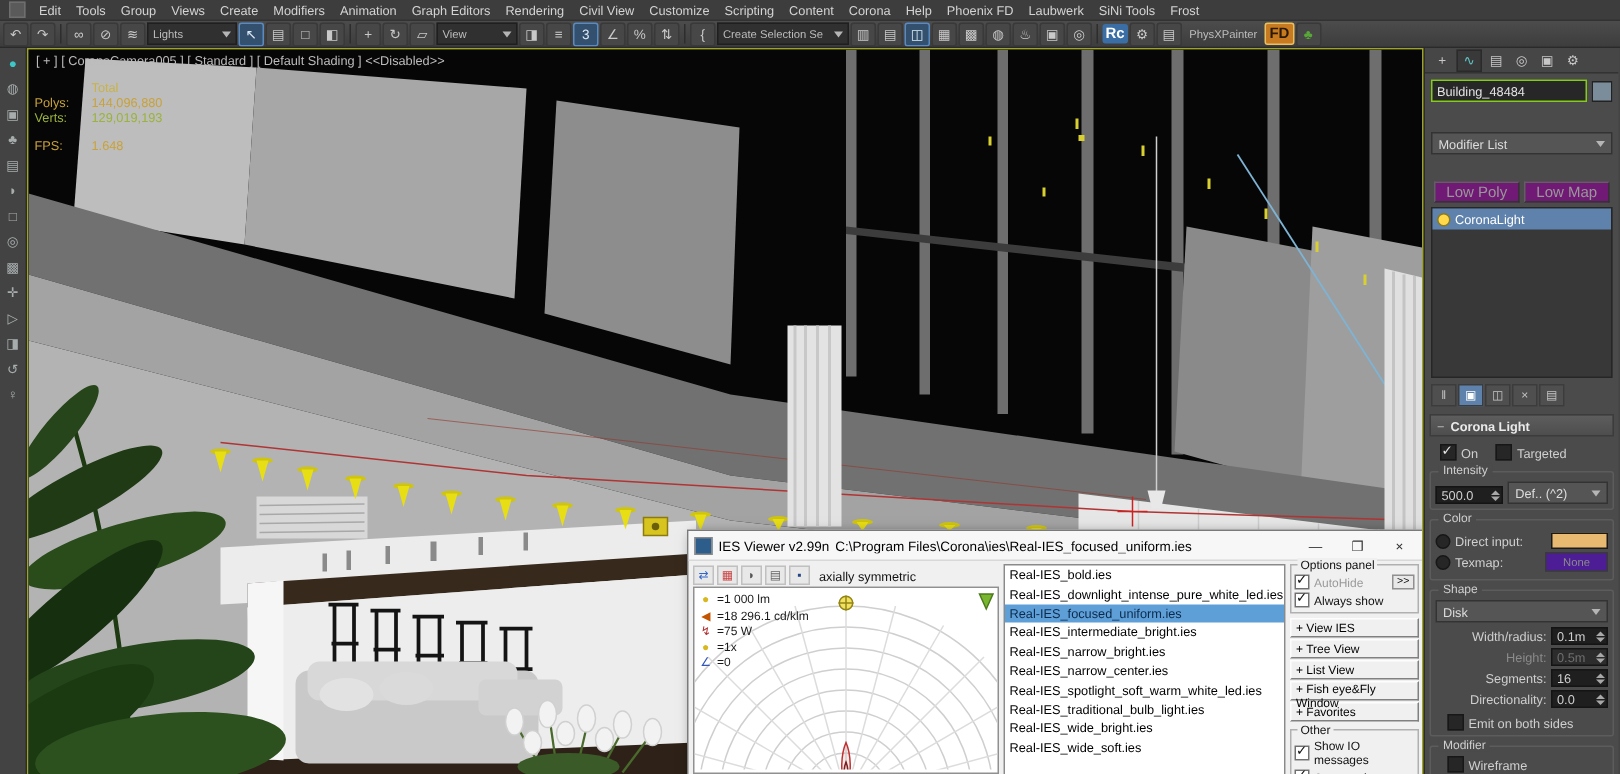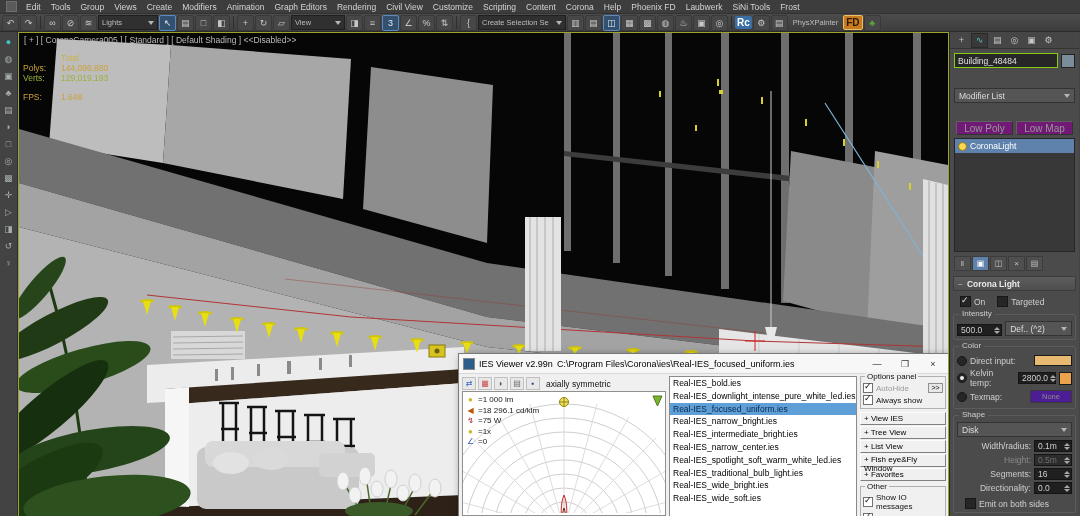--- a/index.html
+++ b/index.html
@@ -521,22 +521,22 @@
                     <span class="ric" style="color:#3355bb">∠</span>
                     <span>=0</span>
                   </div>
               </div>
             </div>
           </div>
           <div class="dlist">
             <div class="fitem">Real-IES_bold.ies</div>
             <div class="fitem">Real-IES_downlight_intense_pure_white_led.ies</div>
             <div class="fitem sel">Real-IES_focused_uniform.ies</div>
+            <div class="fitem">Real-IES_intermediate_bright.ies</div>
             <div class="fitem">Real-IES_narrow_bright.ies</div>
-            <div class="fitem">Real-IES_intermediate_bright.ies</div>
             <div class="fitem">Real-IES_narrow_center.ies</div>
             <div class="fitem">Real-IES_spotlight_soft_warm_white_led.ies</div>
             <div class="fitem">Real-IES_traditional_bulb_light.ies</div>
             <div class="fitem">Real-IES_wide_bright.ies</div>
             <div class="fitem">Real-IES_wide_soft.ies</div>
           </div>
           <div class="dright">
             <div class="lgrp">
               <span class="lt">Options panel</span>
               <div class="crow dis">
@@ -635,32 +635,20 @@
         </div>
       </div>
       <div class="grp">
         <span class="t">Color</span>
         <div class="srow2" style="justify-content:flex-start;">
           <span class="radio"></span>
           <span>Direct input:</span>
           <span class="sw-wide" style="margin-left:auto;"></span>
         </div>
         <div class="srow2" style="justify-content:flex-start;">
-          <span class="radio sel"></span>
-          <span>Kelvin temp:</span>
-          <div class="field w36" style="margin-left:auto;">
-            <span>2800.0</span>
-            <span class="spin">
-                <i class="u"></i>
-                <i class="d"></i>
-              </span>
-          </div>
-          <span class="sw-sq"></span>
-        </div>
-        <div class="srow2" style="justify-content:flex-start;">
           <span class="radio"></span>
           <span>Texmap:</span>
           <span class="nonebtn" style="margin-left:auto;">None</span>
         </div>
       </div>
       <div class="grp">
         <span class="t">Shape</span>
         <div class="drop" style="margin-bottom:3px;">
           <span>Disk</span>
             <i class="da"></i>

